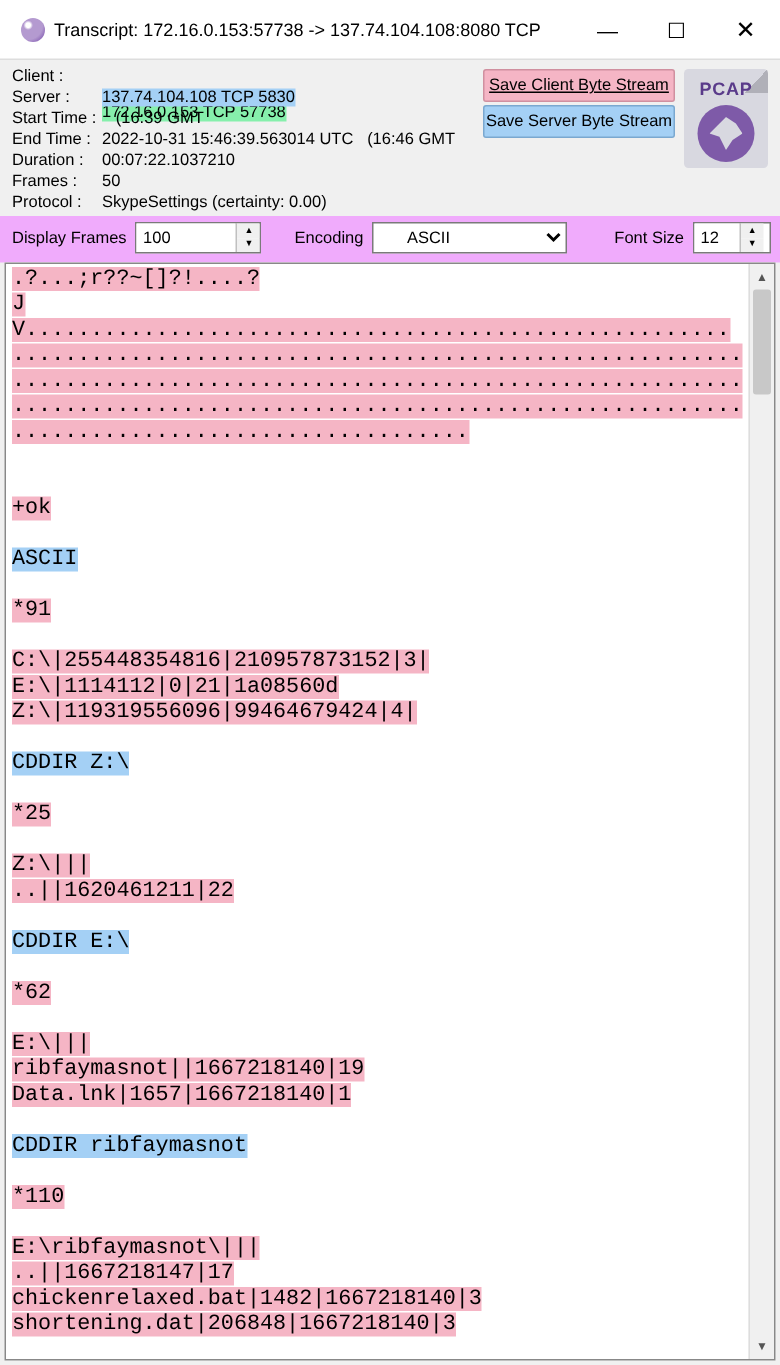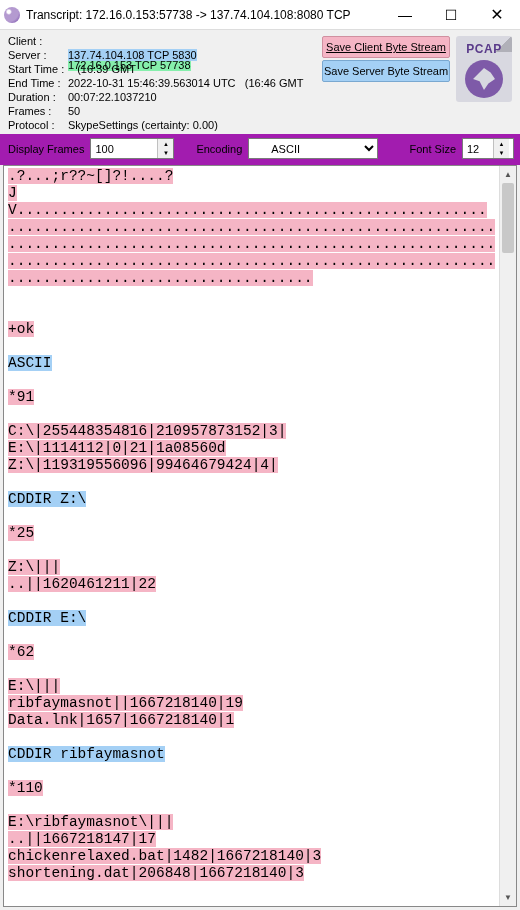--- a/index.html
+++ b/index.html
@@ -9,24 +9,24 @@
     font-size: 11px;
     background: #f0f0f0;
     width: 520px;
     height: 910px;
     overflow: hidden;
     display: flex;
     flex-direction: column;
   }
   .titlebar {
     background: #fff;
-    height: 30px;
+    height: 40px;
     display: flex;
     align-items: center;
-    padding-left: 4px;
+    padding-left: 14px;
     border-bottom: 1px solid #ddd;
   }
   .titlebar .appicon {
     width: 16px; height: 16px;
     border-radius: 50%;
     background: radial-gradient(circle at 30% 30%, #fff 0 10%, #b49ad0 20% 60%, #6a3da3 100%);
     margin-right: 6px;
     flex-shrink: 0;
   }
   .titlebar .title { flex: 1; font-size: 12px; color: #000; }
@@ -96,21 +96,21 @@
     position:absolute; inset:8px;
     background:#d8d8e0;
     border-radius:50%;
     clip-path: polygon(50% 0, 80% 20%, 100% 50%, 70% 70%, 50% 100%, 30% 60%, 0 50%, 25% 25%);
   }
   .toolbar {
     display: flex;
     align-items: center;
     gap: 6px;
     padding: 4px 6px 6px 8px;
-    background: #a21caf;
+    background: #f0abfc;
   }
   .toolbar label { font-size: 11px; }
   .spinbox {
     display:flex; align-items:stretch; border:1px solid #7a7a7a; background:#fff; height:21px;
   }
   .spinbox input {
     border:none; outline:none; width:66px; padding:0 4px; font-size:11px;
   }
   .spinbox .spin { width:16px; display:flex; flex-direction:column; border-left:1px solid #c0c0c0;}
   .spinbox .spin div{ flex:1; display:flex; align-items:center; justify-content:center; font-size:6px; background:#f0f0f0;}

